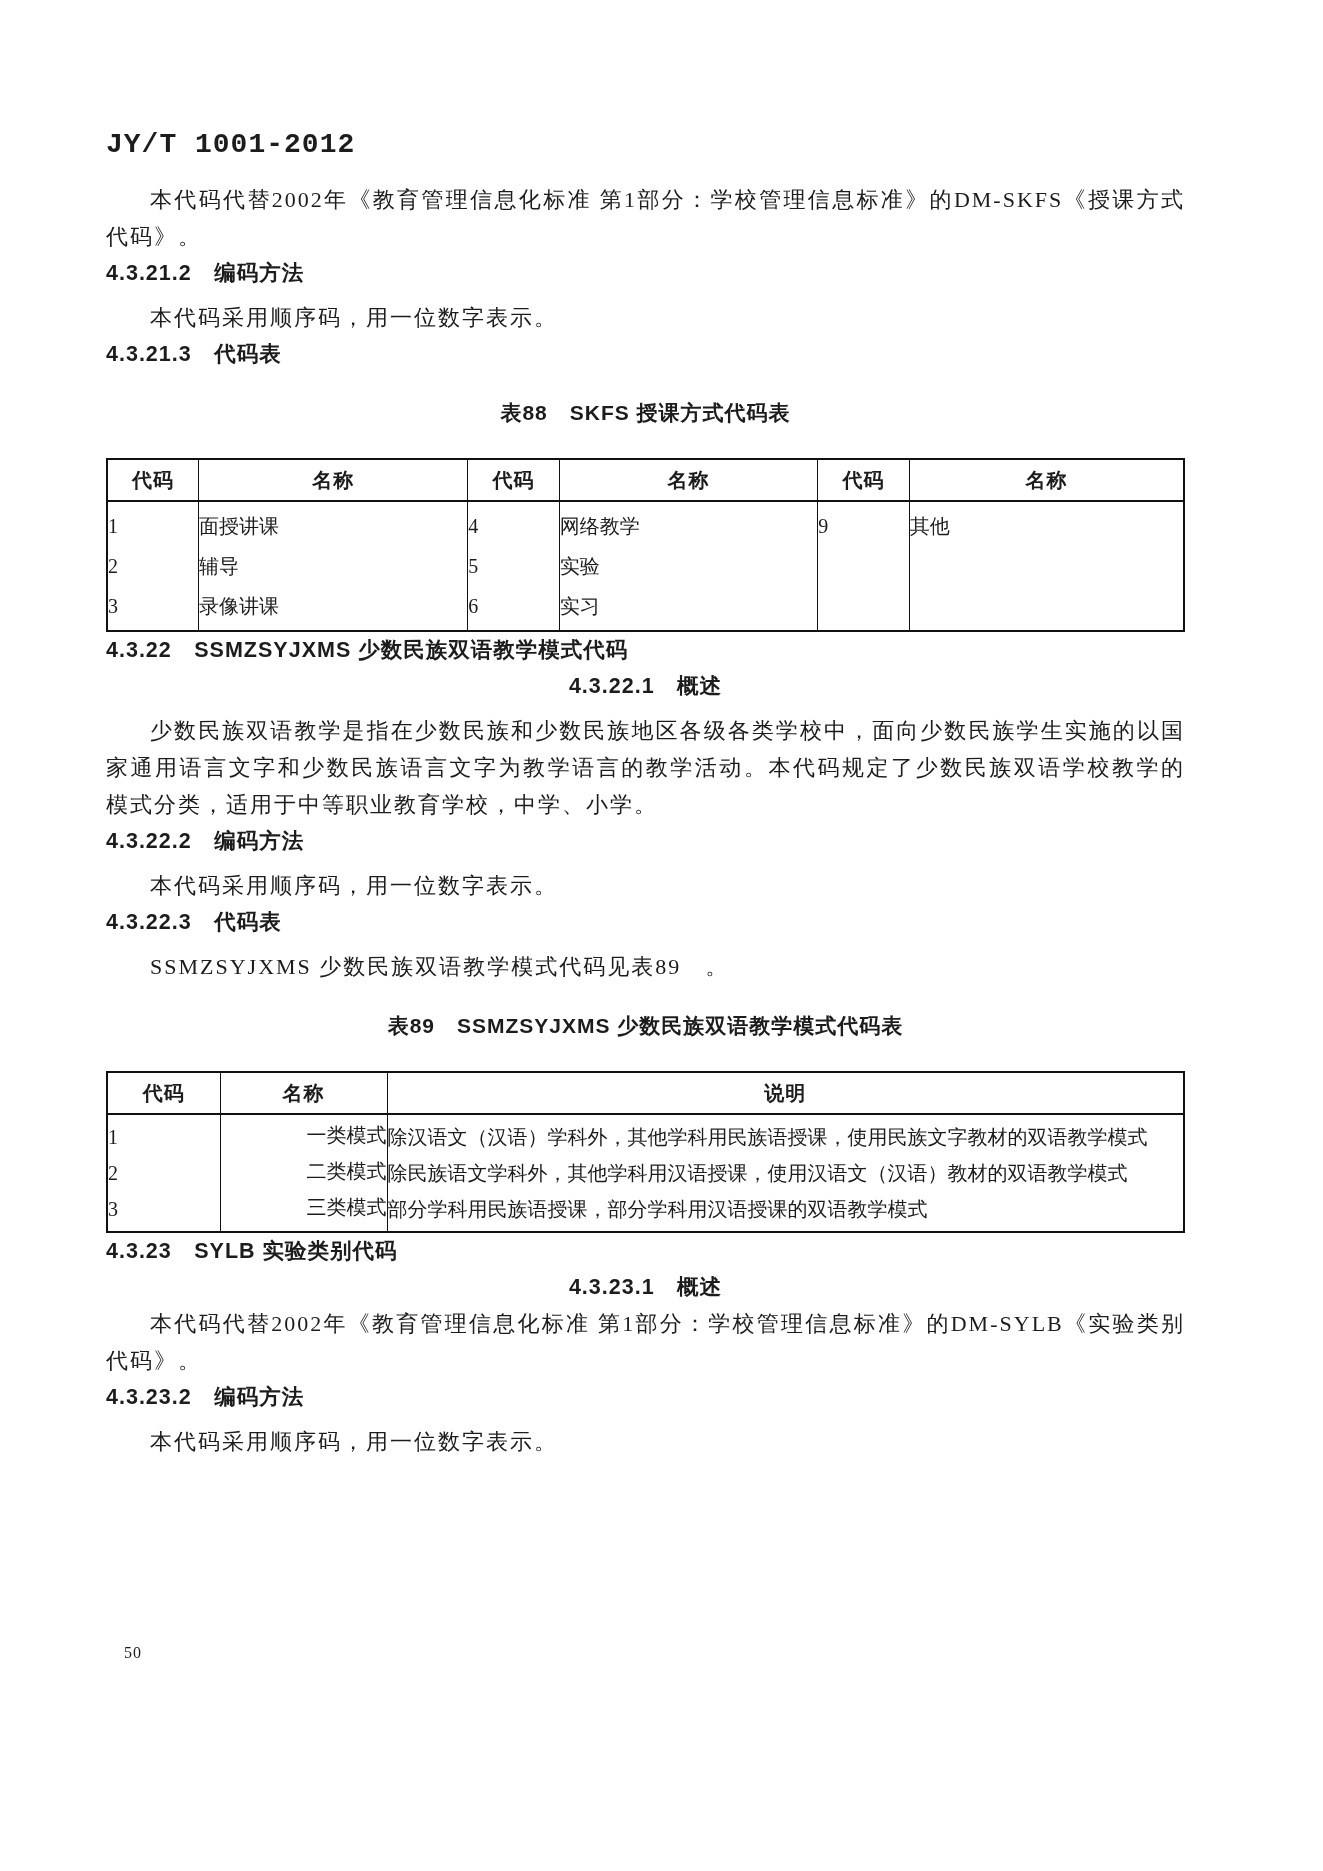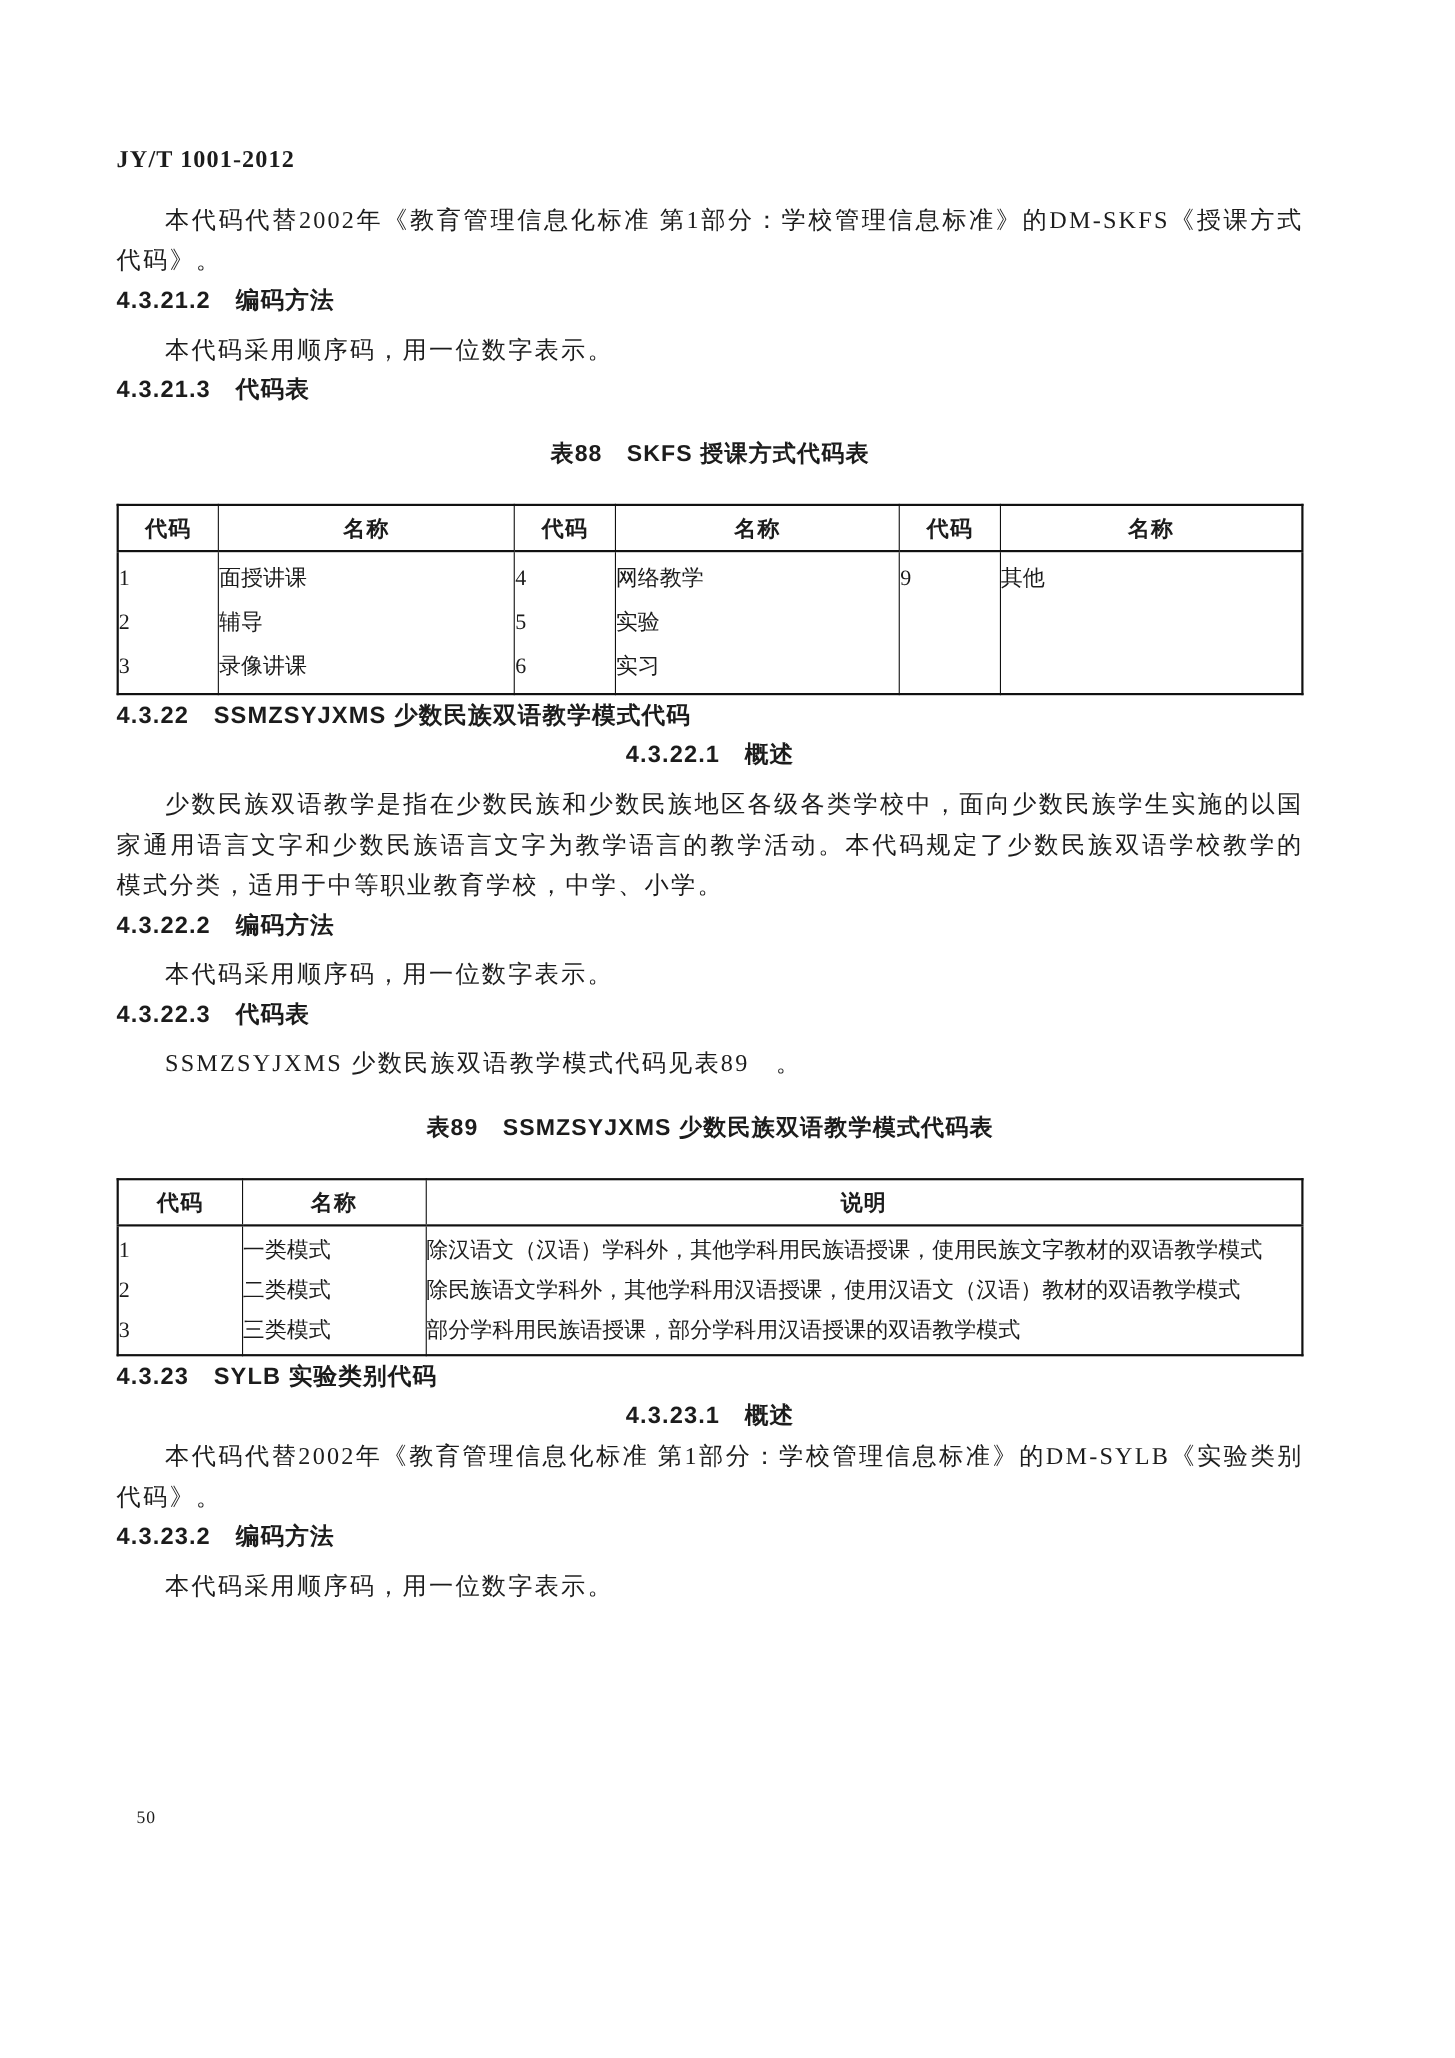--- a/index.html
+++ b/index.html
@@ -9,23 +9,23 @@
     height:1871px;
     background:#ffffff;
     color:#1c1c1c;
     font-family:"Liberation Serif","DejaVu Serif",serif;
     overflow:hidden;
   }
   .content{
     padding:130px 138px 0 106px; 
   }
   .doc-code{
-    font-family:Liberation Serif, serif;
-    font-weight:700;
-    font-size:22px;
+    font-family:Liberation Mono, monospace;
+    font-weight:700;
+    font-size:28px;
     line-height:30px;
     letter-spacing:1px;
   }
   p.body{
     margin:0;
     font-size:22px;
     line-height:37px;
     letter-spacing:2px;
     text-indent:2em;
     text-align:justify;
@@ -76,21 +76,21 @@
     border-right:1.5px solid #111;
     vertical-align:top;
     font-size:20px;
     padding:4px 0;
   }
   .cell-line{line-height:40px;height:40px;white-space:nowrap;overflow:hidden;}
   .t89 .cell-line{line-height:36px;height:36px;}
   .pad-code{padding-left:12px;}
   .pad-name{padding-left:14px;}
   .pad-desc{padding-left:22px;}
-  .center{text-align:left;}
+  .center{text-align:right;font-family:Liberation Mono, monospace;}
   .page-number{
     position:absolute;
     left:124px;
     top:1644px;
     font-size:16px;
     letter-spacing:1px;
   }
 </style>
 </head>
 <body>

